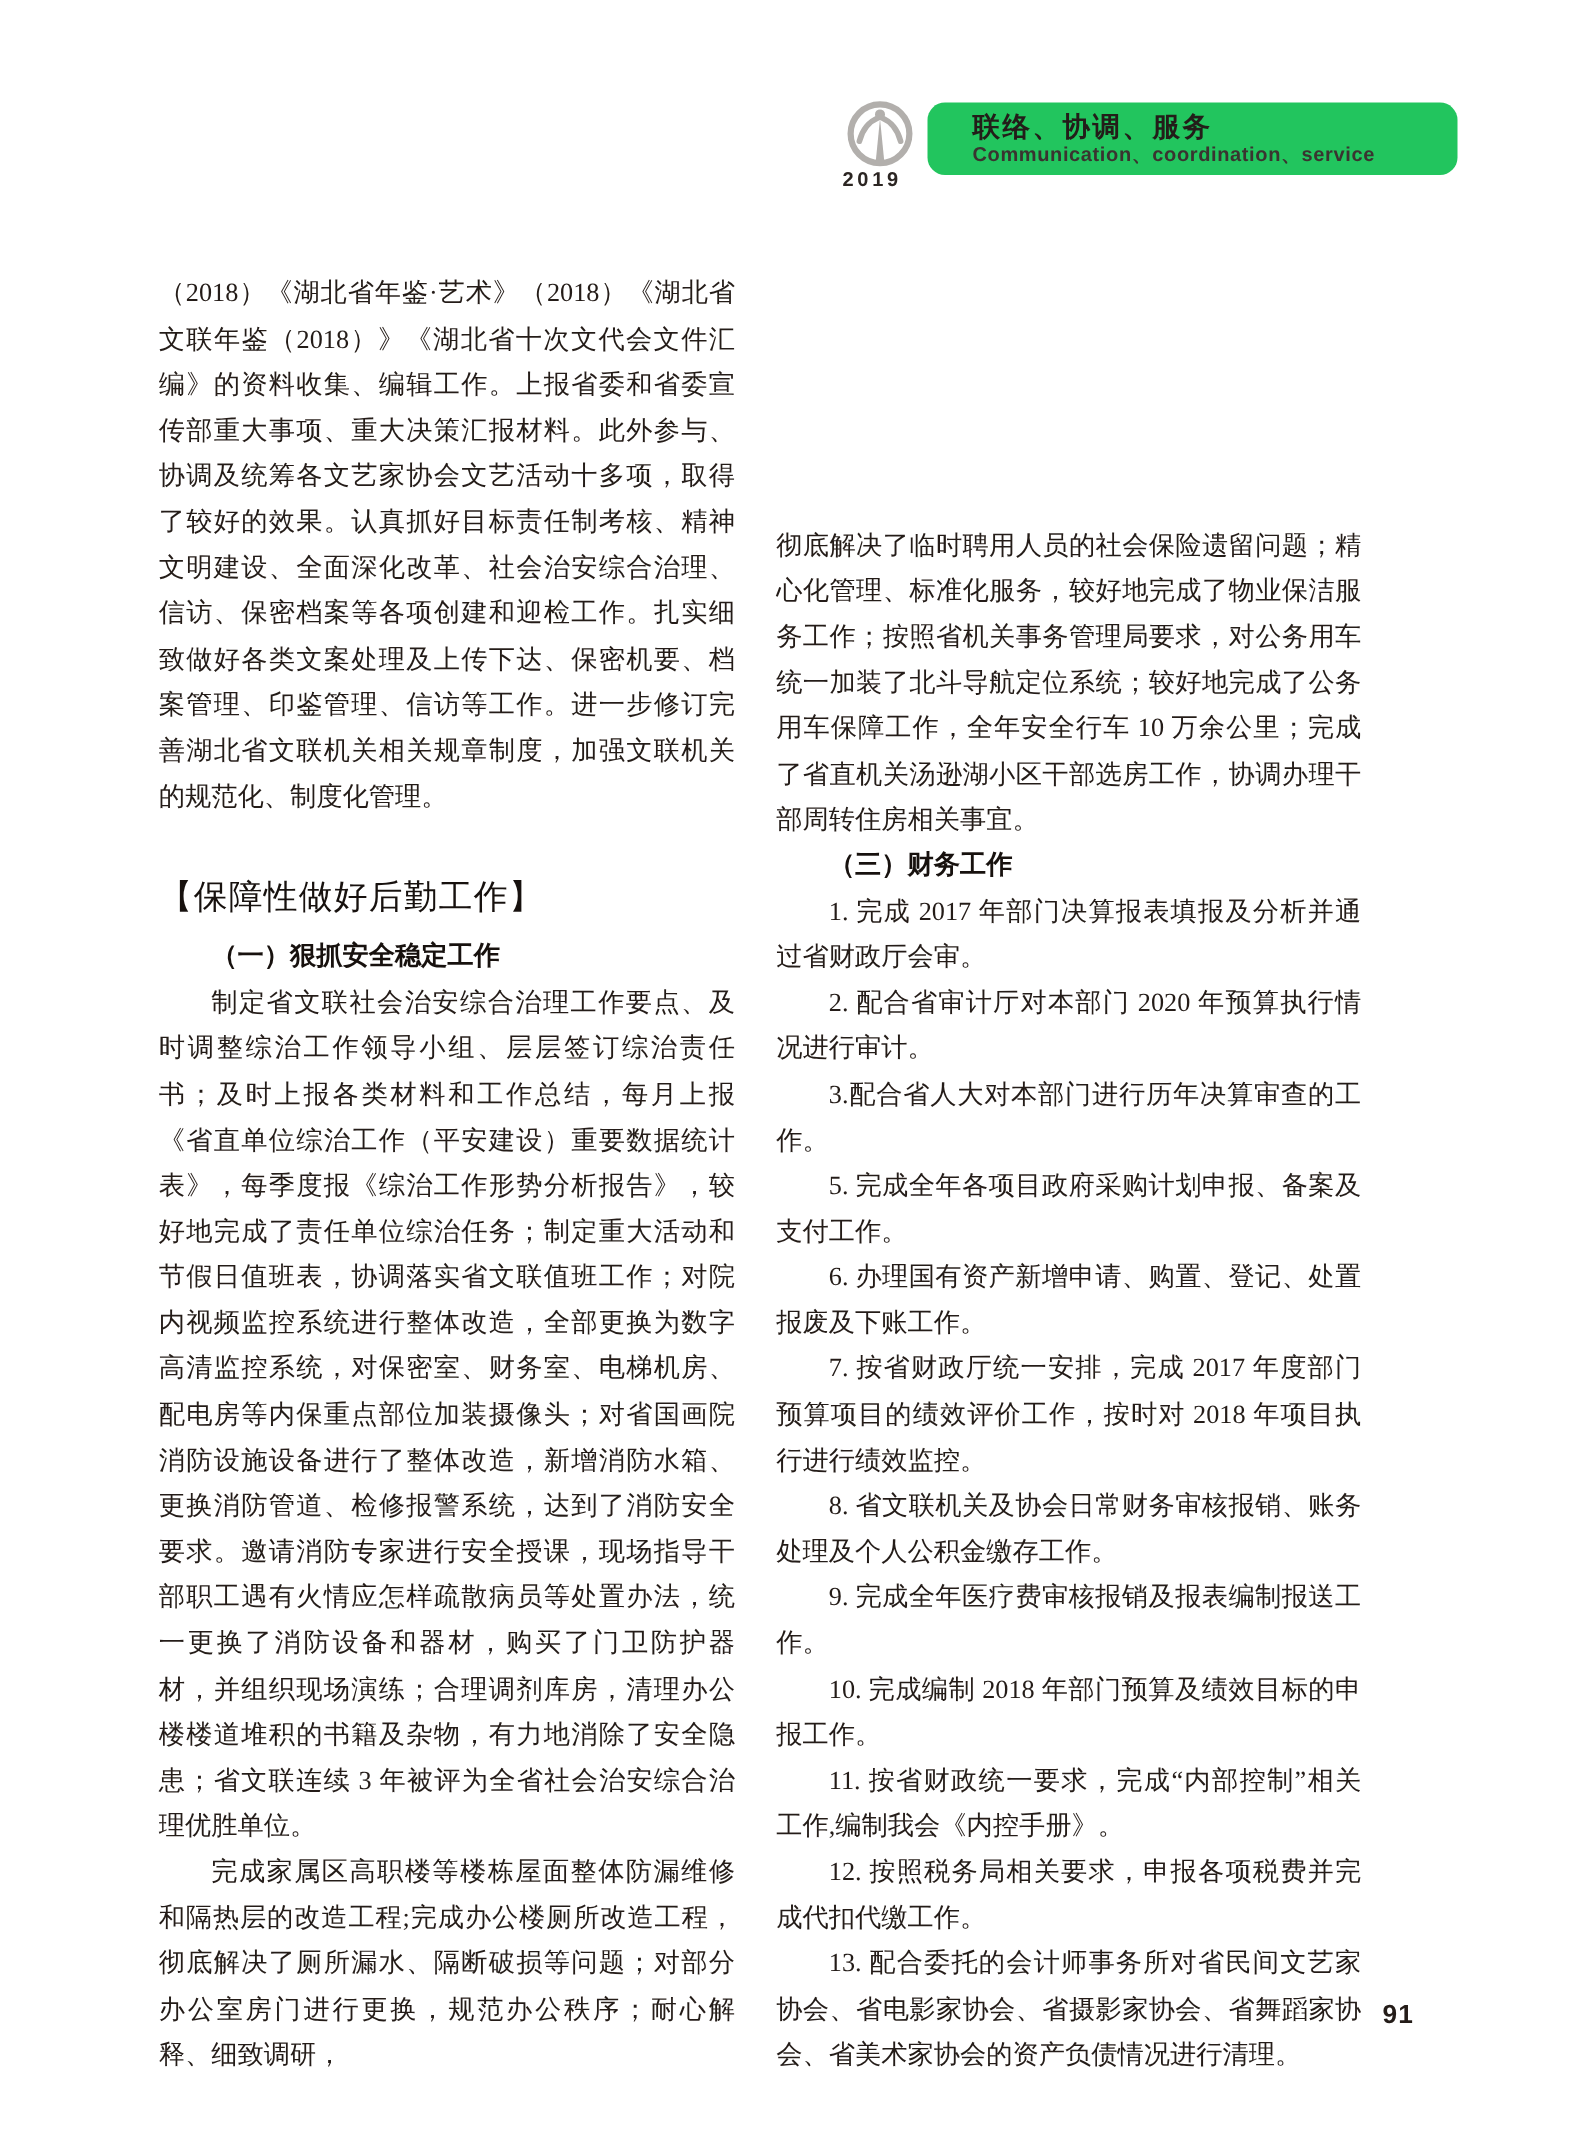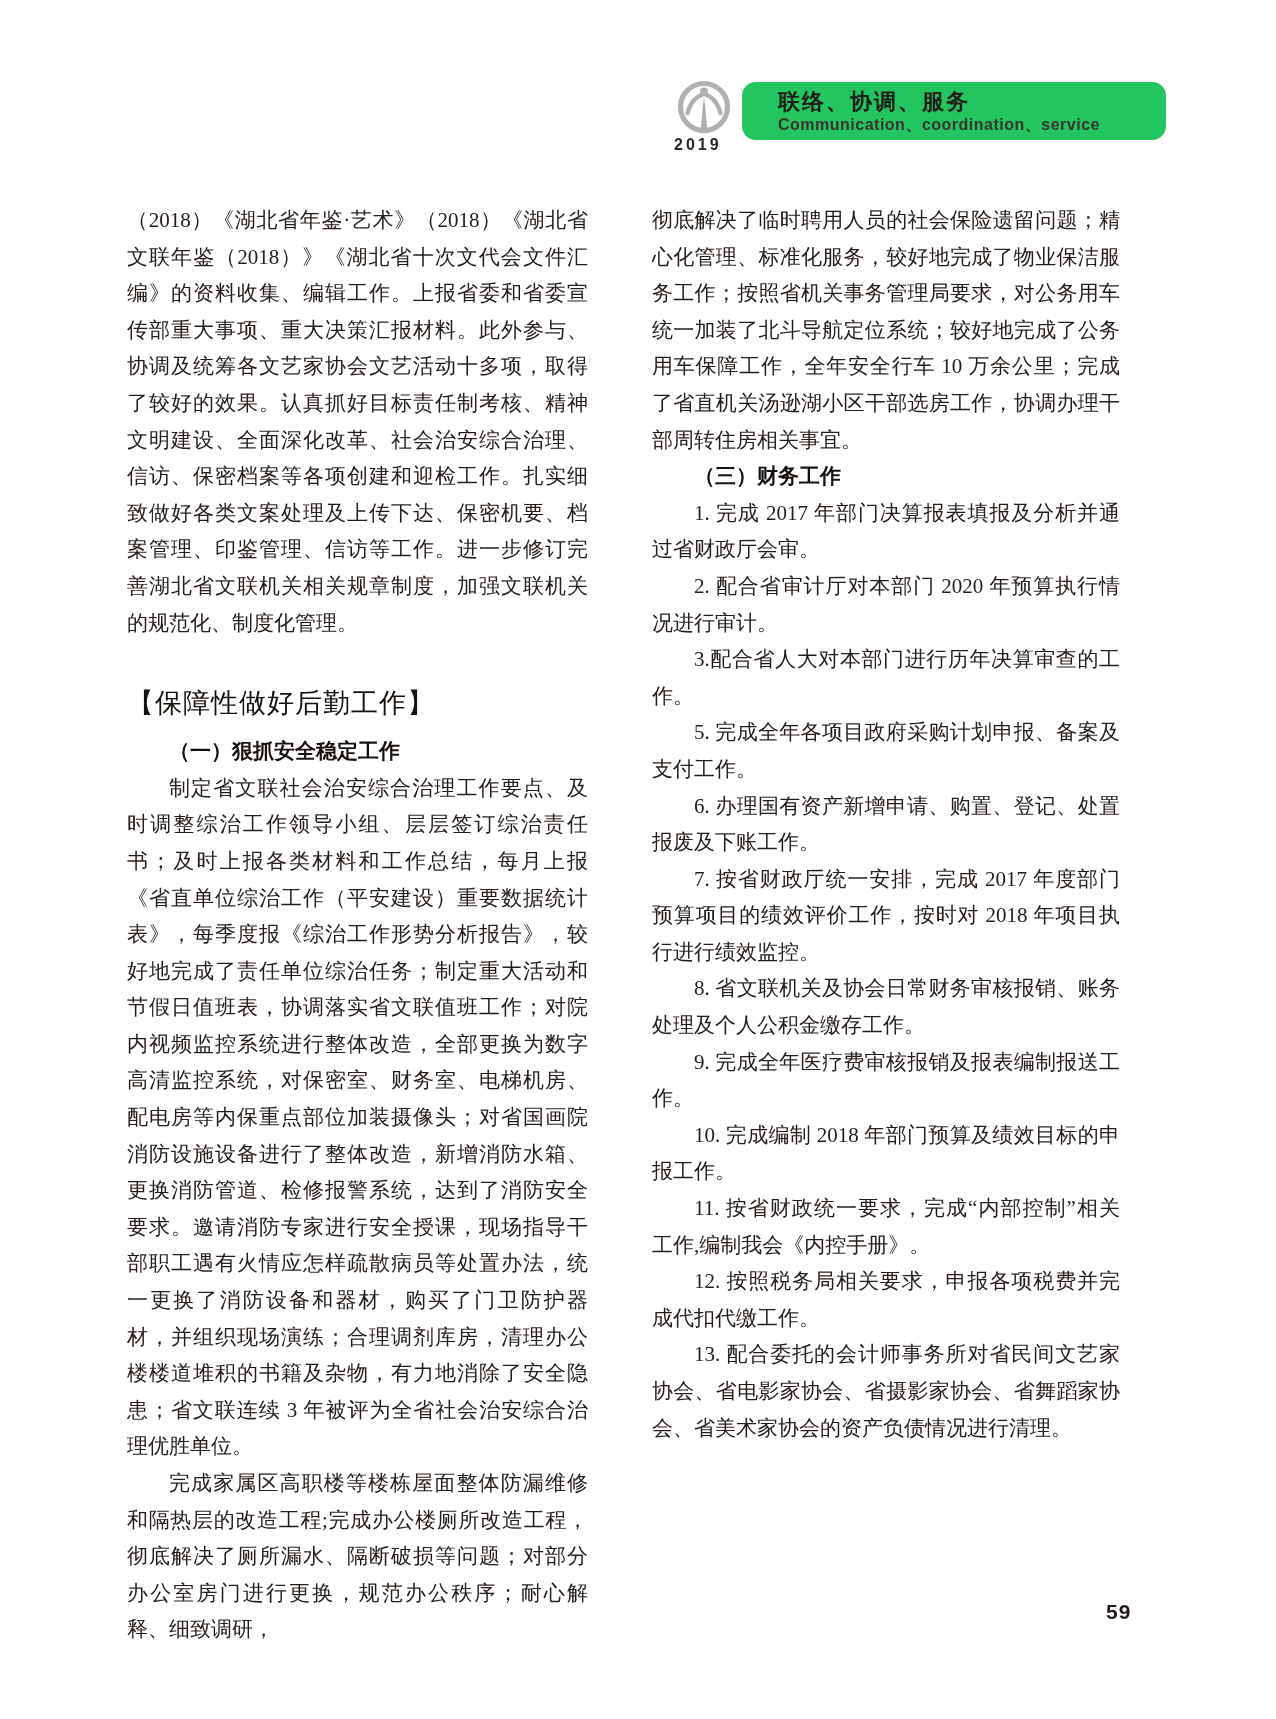--- a/index.html
+++ b/index.html
@@ -26,21 +26,21 @@
     font-family:"Liberation Sans","DejaVu Sans",sans-serif;
     font-size:22px; font-weight:bold; color:#231d19; letter-spacing:2px; line-height:26px;
   }
   .header-en {
     font-family:"Liberation Sans","DejaVu Sans",sans-serif;
     font-size:16px; font-weight:bold; color:#3a3430; letter-spacing:0.5px; line-height:20px;
   }
 
   
   .columns {
-    position:absolute; top:202px; left:127px; display:flex; gap:64px;
+    position:absolute; top:216px; left:127px; display:flex; gap:33px;align-items:flex-end;
   }
   .col { box-sizing:border-box; }
   .col-left  { width:461px; }
   .col-right { width:468px; }
 
   .col p, .col h2, .col h3 { margin:0; }
   .body {
     font-size:21px; line-height:36.6px; text-align:justify;
     color:#241c18;
   }
@@ -103,15 +103,15 @@
         <p class="body indent">7. 按省财政厅统一安排，完成 2017 年度部门预算项目的绩效评价工作，按时对 2018 年项目执行进行绩效监控。</p>
         <p class="body indent">8. 省文联机关及协会日常财务审核报销、账务处理及个人公积金缴存工作。</p>
         <p class="body indent">9. 完成全年医疗费审核报销及报表编制报送工作。</p>
         <p class="body indent">10. 完成编制 2018 年部门预算及绩效目标的申报工作。</p>
         <p class="body indent">11. 按省财政统一要求，完成“内部控制”相关工作,编制我会《内控手册》。</p>
         <p class="body indent">12. 按照税务局相关要求，申报各项税费并完成代扣代缴工作。</p>
         <p class="body indent">13. 配合委托的会计师事务所对省民间文艺家协会、省电影家协会、省摄影家协会、省舞蹈家协会、省美术家协会的资产负债情况进行清理。</p>
       </div>
   </div>
 
-  <div class="page-num">59</div>
+  <div class="page-num">91</div>
 
 </div>
 
 </body></html>

